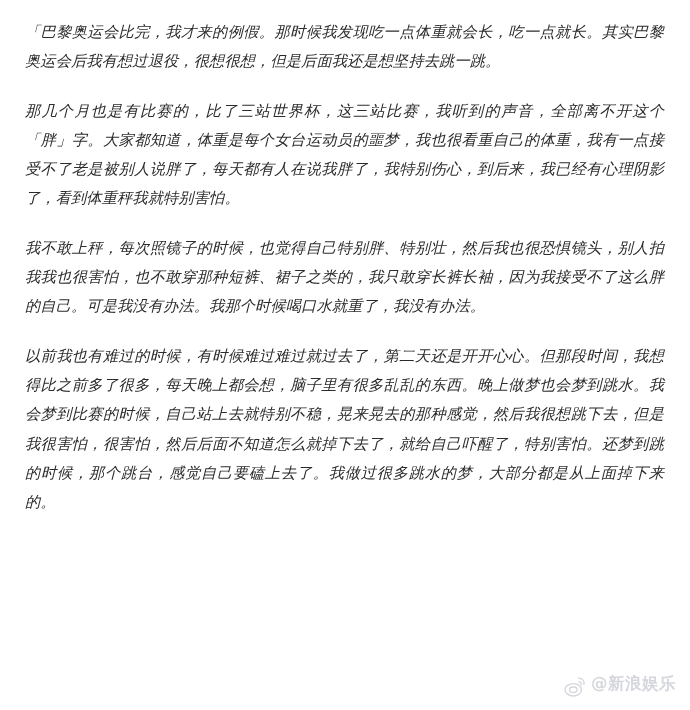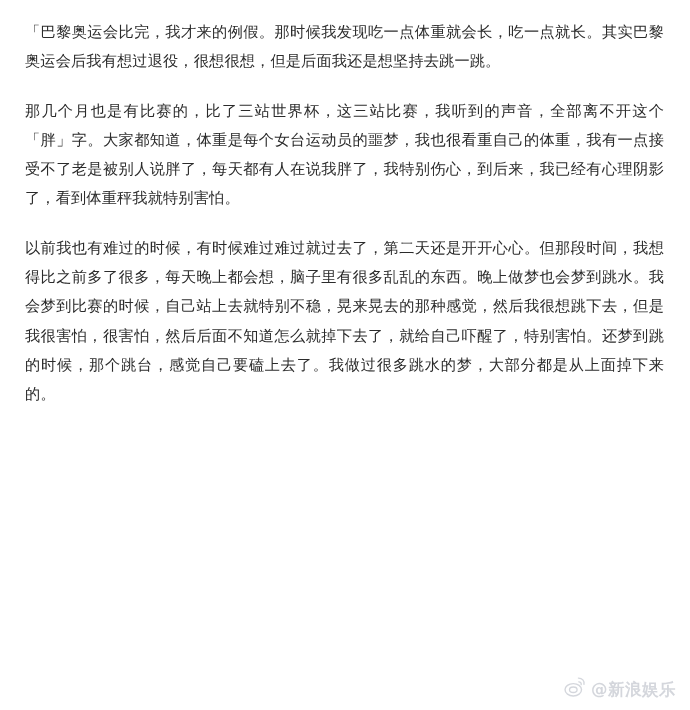--- a/index.html
+++ b/index.html
@@ -26,30 +26,31 @@
   }
   .para {
     font-size: 15.2px;
     line-height: 29.3px;
     color: #2b2b2b;
     letter-spacing: 0.15px;
     text-align: justify;
     text-justify: inter-ideograph;
     margin: 0 0 20px 0;
     word-break: break-all;
+    font-style: italic;
   }
   .para:last-of-type {
     margin-bottom: 0;
   }
   #watermark {
     position: absolute;
     right: 14px;
     bottom: 12px;
     display: flex;
-    align-items: flex-end;
+    align-items: flex-start;
     gap: 5px;
     opacity: 0.42;
     pointer-events: none;
     user-select: none;
   }
   #watermark .wm-logo {
     width: 22px;
     height: 22px;
     display: block;
   }
@@ -61,20 +62,21 @@
     line-height: 1;
     white-space: nowrap;
   }
 </style>
 </head>
 <body>
 
 <div id="article">
   <p class="para">「巴黎奥运会比完，我才来的例假。那时候我发现吃一点体重就会长，吃一点就长。其实巴黎奥运会后我有想过退役，很想很想，但是后面我还是想坚持去跳一跳。</p>
   <p class="para">那几个月也是有比赛的，比了三站世界杯，这三站比赛，我听到的声音，全部离不开这个「胖」字。大家都知道，体重是每个女台运动员的噩梦，我也很看重自己的体重，我有一点接受不了老是被别人说胖了，每天都有人在说我胖了，我特别伤心，到后来，我已经有心理阴影了，看到体重秤我就特别害怕。</p>
+  <p class="para">我不敢上秤，每次照镜子的时候，也觉得自己特别胖、特别壮，然后我也很恐惧镜头，别人拍我我也很害怕，也不敢穿那种短裤、裙子之类的，我只敢穿长裤长袖，因为我接受不了这么胖的自己。可是我没有办法。我那个时候喝口水就重了，我没有办法。</p>
   <p class="para">以前我也有难过的时候，有时候难过难过就过去了，第二天还是开开心心。但那段时间，我想得比之前多了很多，每天晚上都会想，脑子里有很多乱乱的东西。晚上做梦也会梦到跳水。我会梦到比赛的时候，自己站上去就特别不稳，晃来晃去的那种感觉，然后我很想跳下去，但是我很害怕，很害怕，然后后面不知道怎么就掉下去了，就给自己吓醒了，特别害怕。还梦到跳的时候，那个跳台，感觉自己要磕上去了。我做过很多跳水的梦，大部分都是从上面掉下来的。</p>
 
 </div>
 
 <div id="watermark">
   <span class="wm-logo-wrap">
     <svg class="wm-logo" viewBox="0 0 64 64" xmlns="http://www.w3.org/2000/svg" aria-hidden="true">
       <ellipse cx="27" cy="40" rx="24" ry="18" fill="none" stroke="#9aa0ad" stroke-width="4"></ellipse>
       <ellipse cx="27" cy="40" rx="11" ry="8" fill="none" stroke="#9aa0ad" stroke-width="4"></ellipse>
       <path d="M42 6 C53 6 60 14 58 24" fill="none" stroke="#9aa0ad" stroke-width="4" stroke-linecap="round"></path>

